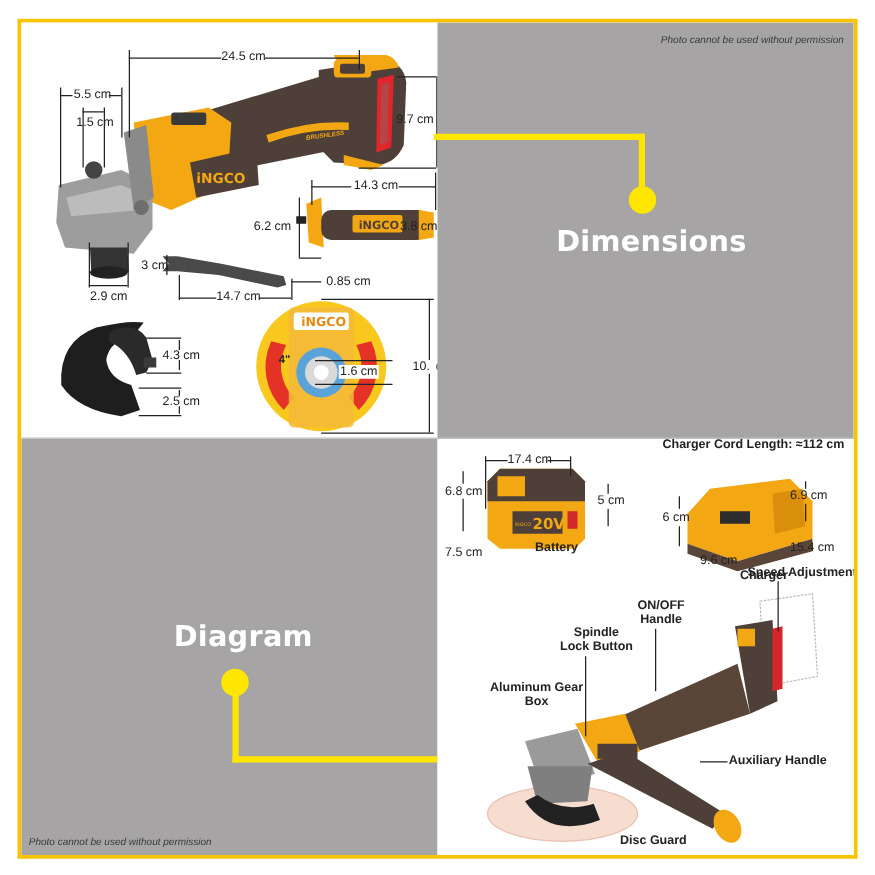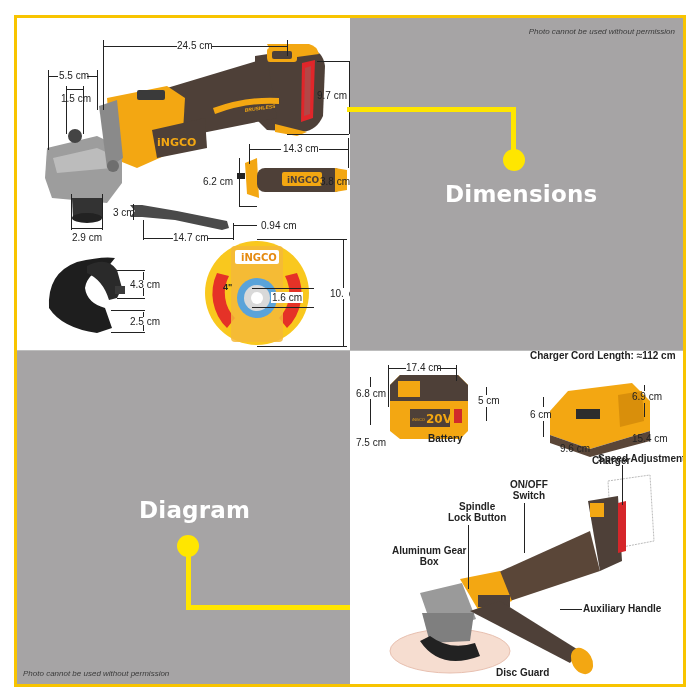--- a/index.html
+++ b/index.html
@@ -124,21 +124,21 @@
       <path d="M125 187 L160 193 L210 203 L212 210 L205 212 L158 202 L125 199 Z" fill="#4a4a4a"></path>
     </svg>
     <div class="dim" style="left:96px;top:189px;">3 cm</div>
     <div class="vline" style="left:116px;top:186px;height:16px;"></div>
     <div class="vline" style="left:126px;top:202px;height:20px;"></div>
     <div class="vline" style="left:216px;top:205px;height:17px;"></div>
     <div class="hline" style="left:126px;top:220px;width:30px;"></div>
     <div class="hline" style="left:190px;top:220px;width:26px;"></div>
     <div class="dim" style="left:156px;top:214px;">14.7 cm</div>
     <div class="hline" style="left:216px;top:207px;width:24px;"></div>
-    <div class="dim" style="left:244px;top:202px;">0.94 cm</div>
+    <div class="dim" style="left:244px;top:202px;">0.85 cm</div>
 
     <svg style="left:0;top:0;width:333px;height:333px;" viewBox="0 0 333 333">
       <path d="M60 244 Q30 255 32 290 Q45 310 80 315 L95 310 L88 290 Q70 285 68 270 Q70 255 90 250 L98 240 Q85 238 60 244 Z" fill="#1e1e1e"></path>
       <path d="M70 248 Q90 238 100 252 L105 270 L100 280 L92 282 Q86 262 70 255 Z" fill="#2a2a2a"></path>
       <rect x="98" y="268" width="10" height="8" fill="#3a3a3a"></rect>
     </svg>
     <div class="hline" style="left:100px;top:252px;width:28px;"></div>
     <div class="hline" style="left:100px;top:280px;width:28px;"></div>
     <div class="vline" style="left:126px;top:254px;height:8px;"></div>
     <div class="vline" style="left:126px;top:270px;height:8px;"></div>
@@ -248,21 +248,21 @@
       <ellipse cx="232" cy="310" rx="10" ry="14" fill="#f3a712" transform="rotate(-30 232 310)"></ellipse>
 
       <path d="M70 290 Q90 320 130 305 L125 292 Q100 300 80 285 Z" fill="#222"></path>
     </svg>
 
     <div class="dimlabel" style="left:248px;top:102px;">Speed Adjustment</div>
     <div class="vline" style="left:272px;top:114px;height:40px;"></div>
 
     <div class="dimlabel" style="left:160px;top:128px;">
       <div>ON/OFF</div>
-      <div>Switch</div>
+      <div>Handle</div>
     </div>
     <div class="vline" style="left:174px;top:152px;height:50px;"></div>
 
     <div class="dimlabel" style="left:98px;top:150px;">
       <div>Spindle</div>
       <div>Lock Button</div>
     </div>
     <div class="vline" style="left:118px;top:174px;height:64px;"></div>
 
     <div class="dimlabel" style="left:42px;top:194px;">

